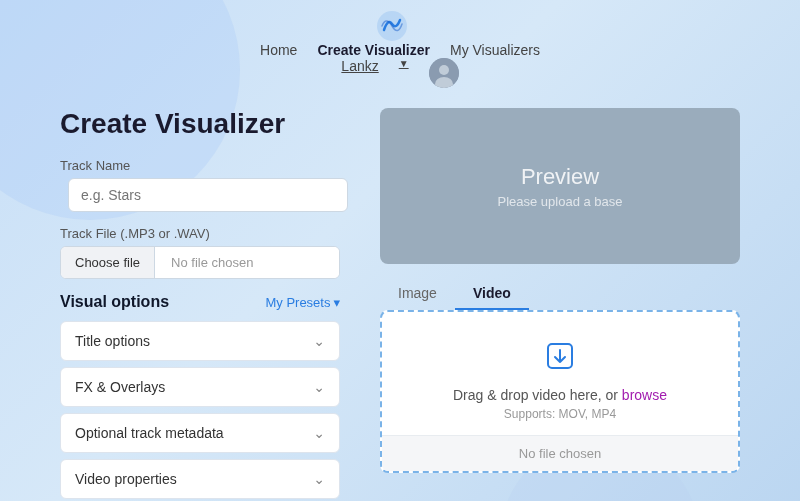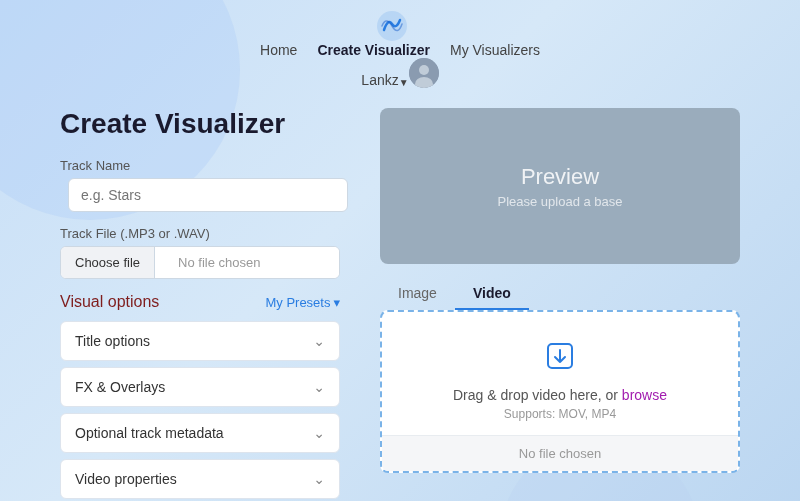--- a/index.html
+++ b/index.html
@@ -35,25 +35,26 @@
       color: #444;
       text-decoration: none;
       cursor: pointer;
     }
     .nav-link.active {
       font-weight: 600;
       color: #1a1a2e;
     }
     .nav-user {
       display: flex;
-      align-items: flex-end;
-      gap: 0;
+      align-items: flex-start;
+      gap: 20px;
       cursor: pointer;
       font-size: 14px;
       color: #444;
+      text-decoration: underline;
     }
     .nav-avatar {
       width: 30px;
       height: 30px;
       border-radius: 50%;
       background: #8a9bb0;
       overflow: hidden;
     }
     
     .main-content {
@@ -90,21 +91,21 @@
       border-radius: 6px;
       font-size: 14px;
       background: white;
       color: #999;
       outline: none;
       margin-left: 8px;
     }
     .file-input-row {
       display: flex;
       align-items: center;
-      gap: 11px;
+      gap: 4px;
       border: 1px solid #cdd8e3;
       border-radius: 6px;
       background: white;
       overflow: hidden;
       width: 100%;
     }
     .file-choose-btn {
       padding: 8px 14px;
       background: #f0f2f5;
       border: none;
@@ -124,22 +125,22 @@
     
     .section-header {
       display: flex;
       align-items: center;
       justify-content: space-between;
       margin-bottom: 10px;
       margin-top: 4px;
     }
     .section-title {
       font-size: 16px;
-      font-weight: 400;
-      color: #7f1d1d;
+      font-weight: 700;
+      color: #0f172a;
     }
     .presets-link {
       color: #2a7de1;
       font-size: 13px;
       cursor: pointer;
       display: flex;
       align-items: center;
       gap: 3px;
     }
     

